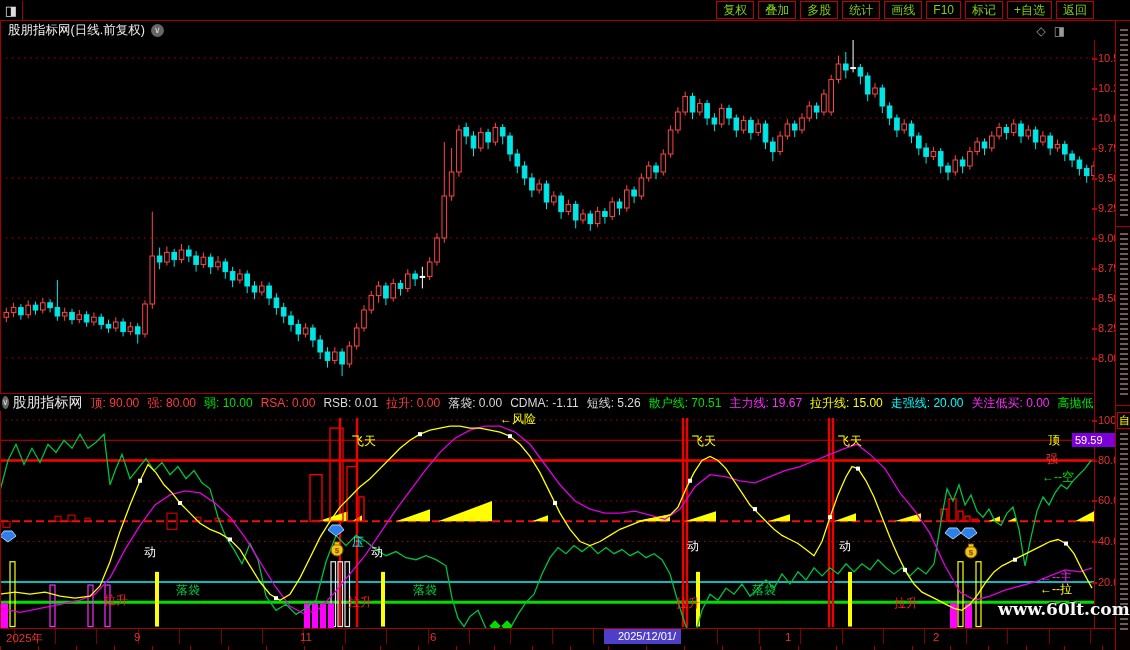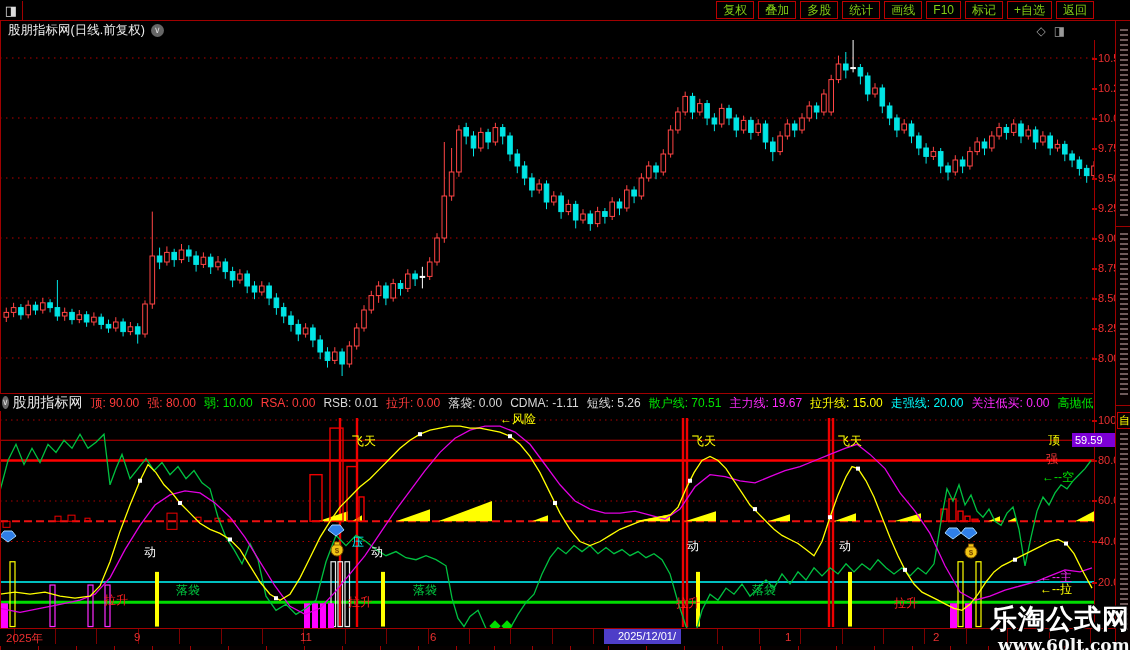--- a/index.html
+++ b/index.html
@@ -605,17 +605,16 @@
     <div class="noise" style="top:212px;height:165px;"></div>
     <div class="strip-div" style="top:384px;"></div>
     <div id="side-tab">自</div>
     <div class="noise" style="top:412px;height:200px;"></div>
   </div>
 
   <div class="vline" style="left:0;top:20px;height:625px;"></div>
   <div class="vline" style="left:1094px;top:40px;height:588px;"></div>
 
   <div id="watermark">
-    <div id="wm1">乐淘公式网</div>
     <div id="wm2">www.60lt.com</div>
   </div>
 
 </div>
 
 </body></html>

